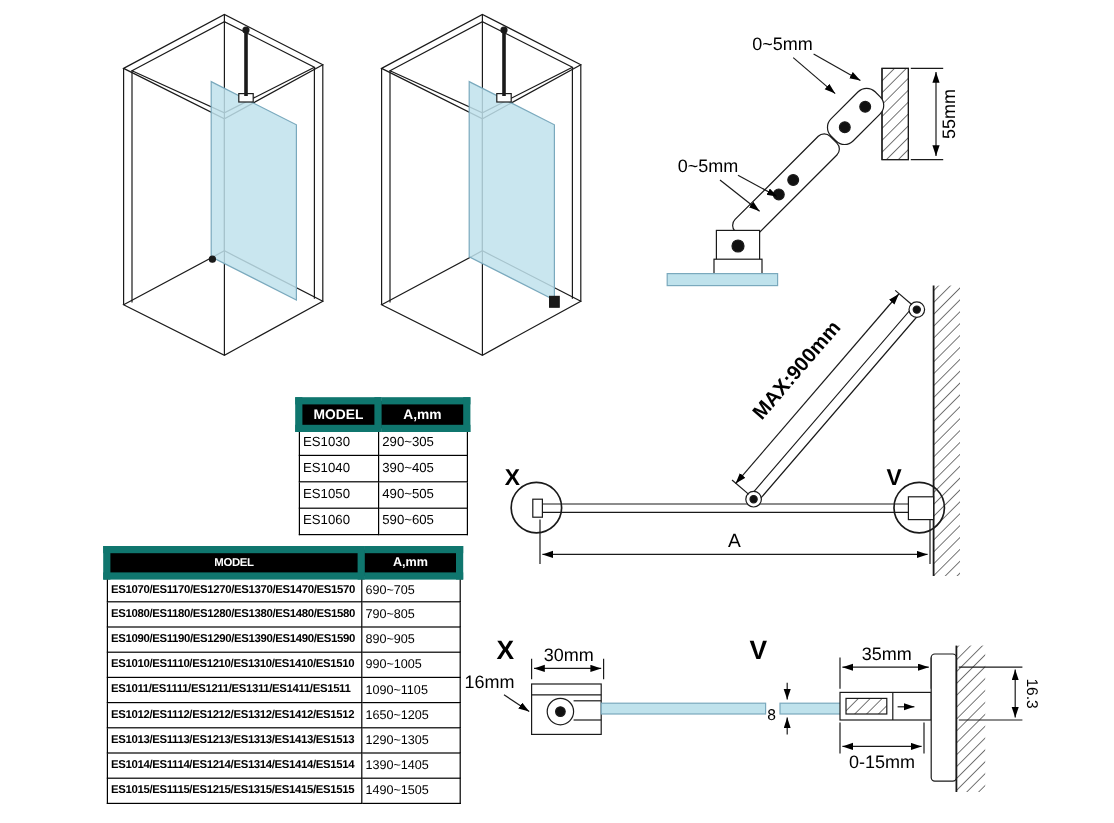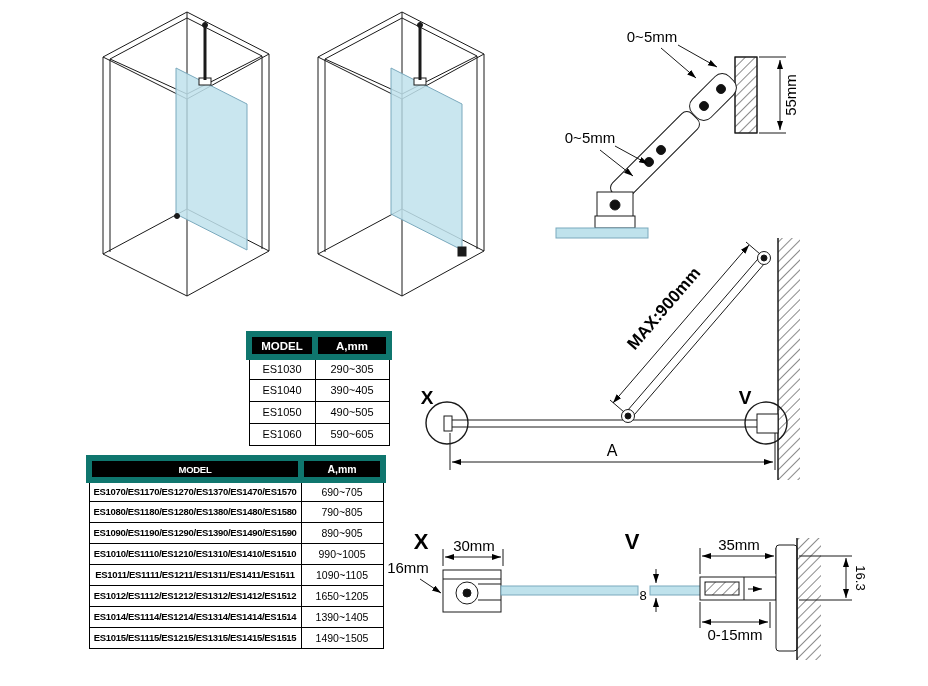--- a/index.html
+++ b/index.html
@@ -3,21 +3,21 @@
 <meta charset="utf-8">
 <style>
   * { box-sizing: border-box; }
   html,body { margin:0; padding:0; background:#ffffff; }
   .canvas { position:relative; width:928px; height:686px; background:#fff; overflow:hidden;
             font-family:"Liberation Sans", sans-serif; }
   .canvas > svg { position:absolute; left:0; top:0; }
 
   .spec-table { position:absolute; border-collapse:collapse; background:#fff; table-layout:fixed; }
   .spec-table th { background:#000; color:#fff; font-weight:bold; border:6px solid #0f766e; padding:2px 3px; }
-  .spec-table td { border:1px solid #000; text-align:center; padding:1px 3px; color:#000; white-space:nowrap; overflow:hidden; }
+  .spec-table td { border:1px solid #000; padding:1px 3px; color:#000; white-space:nowrap; overflow:hidden; }
 
   .small-table { left:246px; top:331px; font-size:11px; }
   .small-table th { font-size:11.5px; height:23px; }
   .small-table td { height:22px; }
   .small-table .col-model { width:66px; }
   .small-table .col-a { width:74px; }
 
   .large-table { left:86px; top:455px; }
   .large-table th { font-size:11.5px; height:20px; }
   .large-table td { height:21px;margin-top:44px; }
@@ -256,20 +256,24 @@
     </tr>
     <tr>
       <td class="col-model">ES1011/ES1111/ES1211/ES1311/ES1411/ES1511</td>
       <td class="col-a">1090~1105</td>
     </tr>
     <tr>
       <td class="col-model">ES1012/ES1112/ES1212/ES1312/ES1412/ES1512</td>
       <td class="col-a">1650~1205</td>
     </tr>
     <tr>
+      <td class="col-model">ES1013/ES1113/ES1213/ES1313/ES1413/ES1513</td>
+      <td class="col-a">1290~1305</td>
+    </tr>
+    <tr>
       <td class="col-model">ES1014/ES1114/ES1214/ES1314/ES1414/ES1514</td>
       <td class="col-a">1390~1405</td>
     </tr>
     <tr>
       <td class="col-model">ES1015/ES1115/ES1215/ES1315/ES1415/ES1515</td>
       <td class="col-a">1490~1505</td>
     </tr>
   </tbody>
 </table>
 

